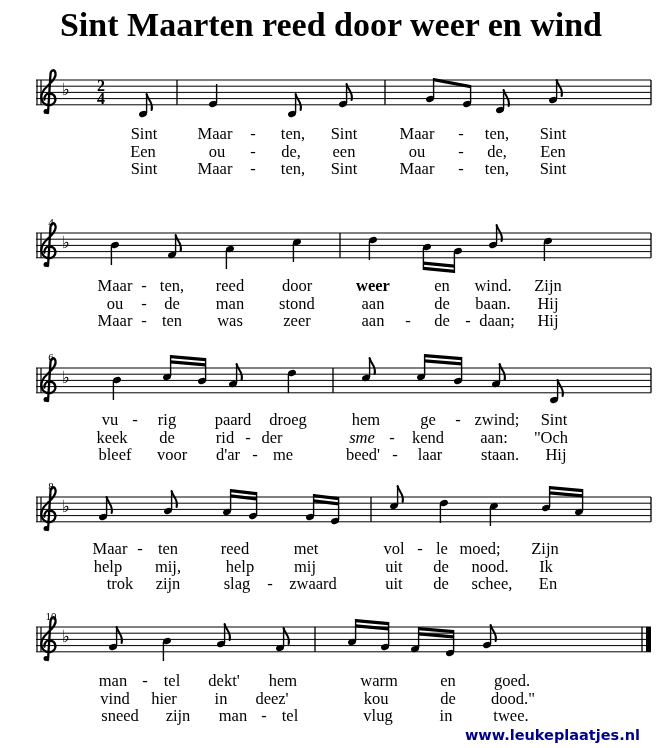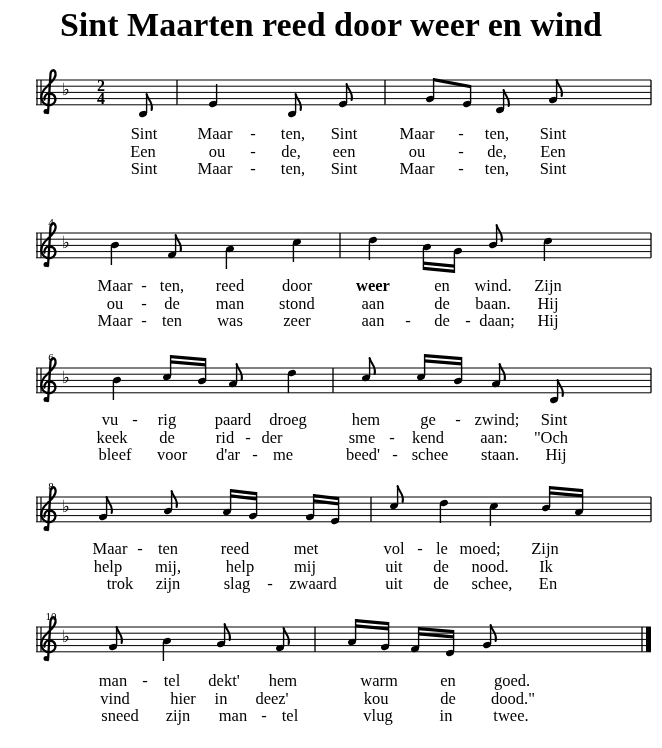--- a/index.html
+++ b/index.html
@@ -309,33 +309,33 @@
       <span class="syl" style="left: 366px; top: 411px;">hem</span>
       <span class="syl" style="left: 428px; top: 411px;">ge</span>
       <span class="syl" style="left: 458px; top: 411px;">-</span>
       <span class="syl" style="left: 497px; top: 411px;">zwind;</span>
       <span class="syl" style="left: 554px; top: 411px;">Sint</span>
       <span class="syl" style="left: 112px; top: 429px;">keek</span>
       <span class="syl" style="left: 167px; top: 429px;">de</span>
       <span class="syl" style="left: 225px; top: 429px;">rid</span>
       <span class="syl" style="left: 248px; top: 429px;">-</span>
       <span class="syl" style="left: 272px; top: 429px;">der</span>
-      <span class="syl" style="left: 362px; top: 429px;">sme</span>
+      <span class="syl" style="left: 362px; top: 429px; font-style: italic;">sme</span>
       <span class="syl" style="left: 392px; top: 429px;">-</span>
       <span class="syl" style="left: 428px; top: 429px;">kend</span>
       <span class="syl" style="left: 494px; top: 429px;">aan:</span>
       <span class="syl" style="left: 551px; top: 429px;">"Och</span>
       <span class="syl" style="left: 115px; top: 446px;">bleef</span>
       <span class="syl" style="left: 172px; top: 446px;">voor</span>
       <span class="syl" style="left: 228px; top: 446px;">d'ar</span>
       <span class="syl" style="left: 255px; top: 446px;">-</span>
       <span class="syl" style="left: 283px; top: 446px;">me</span>
       <span class="syl" style="left: 363px; top: 446px;">beed'</span>
       <span class="syl" style="left: 395px; top: 446px;">-</span>
-      <span class="syl" style="left: 430px; top: 446px;">schee</span>
+      <span class="syl" style="left: 430px; top: 446px;">laar</span>
       <span class="syl" style="left: 500px; top: 446px;">staan.</span>
       <span class="syl" style="left: 556px; top: 446px;">Hij</span>
       <span class="syl" style="left: 110px; top: 540px;">Maar</span>
       <span class="syl" style="left: 140px; top: 540px;">-</span>
       <span class="syl" style="left: 168px; top: 540px;">ten</span>
       <span class="syl" style="left: 235px; top: 540px;">reed</span>
       <span class="syl" style="left: 306px; top: 540px;">met</span>
       <span class="syl" style="left: 394px; top: 540px;">vol</span>
       <span class="syl" style="left: 420px; top: 540px;">-</span>
       <span class="syl" style="left: 442px; top: 540px;">le</span>
@@ -360,34 +360,35 @@
       <span class="syl" style="left: 548px; top: 575px;">En</span>
       <span class="syl" style="left: 113px; top: 672px;">man</span>
       <span class="syl" style="left: 145px; top: 672px;">-</span>
       <span class="syl" style="left: 172px; top: 672px;">tel</span>
       <span class="syl" style="left: 224px; top: 672px;">dekt'</span>
       <span class="syl" style="left: 283px; top: 672px;">hem</span>
       <span class="syl" style="left: 379px; top: 672px;">warm</span>
       <span class="syl" style="left: 448px; top: 672px;">en</span>
       <span class="syl" style="left: 512px; top: 672px; text-align: center;">goed.</span>
       <span class="syl" style="left: 115px; top: 690px;">vind</span>
-      <span class="syl" style="left: 183px; top: 690px;">hier</span>
+      <span class="syl" style="left: 164px; top: 690px;">hier</span>
       <span class="syl" style="left: 221px; top: 690px;">in</span>
       <span class="syl" style="left: 272px; top: 690px;">deez'</span>
       <span class="syl" style="left: 376px; top: 690px;">kou</span>
       <span class="syl" style="left: 448px; top: 690px;">de</span>
       <span class="syl" style="left: 513px; top: 690px;">dood."</span>
       <span class="syl" style="left: 120px; top: 707px;">sneed</span>
       <span class="syl" style="left: 178px; top: 707px;">zijn</span>
       <span class="syl" style="left: 233px; top: 707px;">man</span>
       <span class="syl" style="left: 264px; top: 707px;">-</span>
       <span class="syl" style="left: 290px; top: 707px;">tel</span>
       <span class="syl" style="left: 378px; top: 707px;">vlug</span>
       <span class="syl" style="left: 446px; top: 707px;">in</span>
       <span class="syl" style="left: 511px; top: 707px;">twee.</span>
     </div>
   <div id="mnum-layer">
       <span class="mnum" style="left: 51px; top: 217px;">4</span>
       <span class="mnum" style="left: 51px; top: 352px;">6</span>
       <span class="mnum" style="left: 51px; top: 481px;">8</span>
       <span class="mnum" style="left: 51px; top: 611px;">10</span>
     </div>
+  <div id="footer" style="color: rgb(0, 0, 139);">www.leukeplaatjes.nl</div>
 </div>
 
 </body></html>

